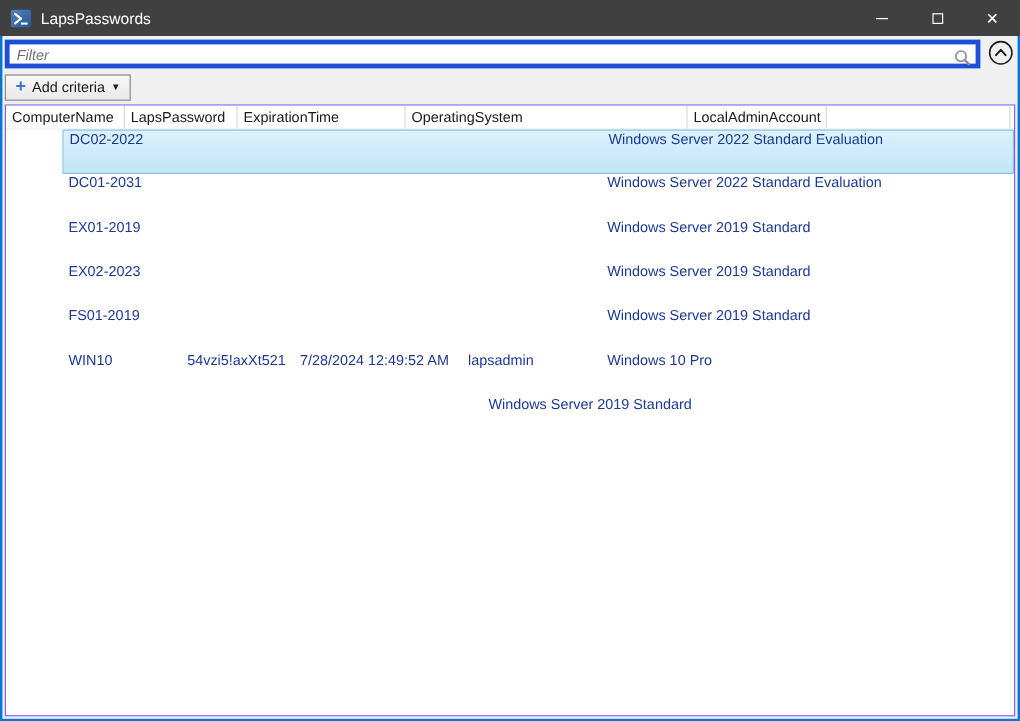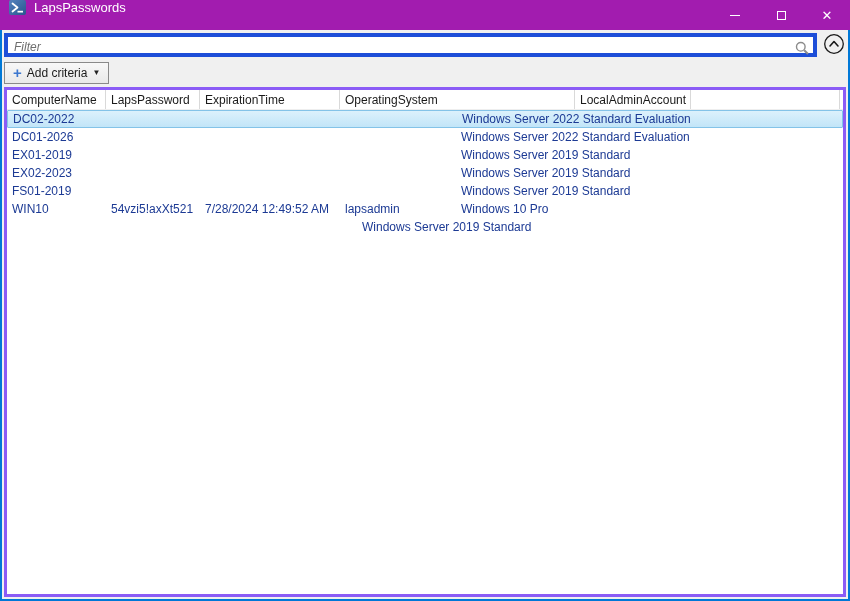--- a/index.html
+++ b/index.html
@@ -8,23 +8,23 @@
 
   .window {
     width:850px; height:601px;
     border:2px solid #0078D7; border-top:none;
     background:#f0f0f0;
     display:flex; flex-direction:column;
   }
 
   
   .titlebar {
-    flex:0 0 30px; height:30px; background:#a21caf;
+    flex:0 0 30px; height:30px; background:#404040;
     margin:0 -2px; 
-    display:flex; align-items:flex-start;
+    display:flex; align-items:center;
   }
   .ps-icon { margin-left:9px; width:17px; height:15px; flex:0 0 17px; }
   .title { color:#ffffff; font-size:13px; margin-left:8px; white-space:nowrap; }
   .win-controls { margin-left:auto; display:flex; height:100%; }
   .win-btn { width:46px; height:100%; display:flex; align-items:center; justify-content:center; color:#fff; cursor:default; }
   .glyph-min { width:10px; height:1px; background:#fff; display:block; }
   .glyph-max { width:9px; height:9px; border:1px solid #fff; display:block; }
   .glyph-close { font-size:13px; line-height:1; color:#fff; }
 
   
@@ -44,28 +44,28 @@
     display:inline-flex; align-items:center; gap:5px; height:22px; padding:0 8px;
     border:1px solid #8a8a8a; background:linear-gradient(#f8f8f8,#e9e9e9);
     font-size:12px; color:#1a1a1a; font-family:"Liberation Sans",sans-serif;
   }
   .plus-icon { color:#3C77CF; font-weight:bold; font-size:15px; line-height:12px; }
   .caret-icon { font-size:8px; color:#222; line-height:1; }
 
   
   .grid {
     flex:1; margin:3px 2px 2px 2px; background:#fff;
-    border:3px solid #8b5cf6; display:flex; flex-direction:column; overflow:hidden;
+    border:1px solid #8b5cf6; display:flex; flex-direction:column; overflow:hidden;
   }
   .grid-header { display:flex; flex:0 0 20px; height:20px; background:#fff; border-bottom:1px solid #eeeeee; }
   .hcell {
     border-right:1px solid #d9d9d9; padding-left:5px; font-size:12px; color:#1a1a1a;
     display:flex; align-items:center; white-space:nowrap; overflow:hidden;
   }
-  .grid-row { display:flex; flex:0 0 21px; height:18px; align-items:center; }
+  .grid-row { display:flex; flex:0 0 21px; height:37px; align-items:flex-start;margin-left:47px; }
   .cell {
     padding-left:5px; font-size:12px; color:#1c3a94; white-space:nowrap; overflow:hidden;
     display:flex; align-items:center;
   }
   .grid-row.selected {
     background:linear-gradient(#dcf1fc,#c2e5f8);
     border:1px solid #84c3e8; border-radius:1px;
   }
   .c0 { width:99px;  flex:0 0 99px; }
   .c1 { width:94px;  flex:0 0 94px; }
@@ -149,21 +149,21 @@
     <div class="grid-body">
       <div class="grid-row selected">
         <div class="cell c0">DC02-2022</div>
         <div class="cell c1"></div>
         <div class="cell c2"></div>
         <div class="cell c3"></div>
         <div class="cell c4">Windows Server 2022 Standard Evaluation</div>
         <div class="cell cF"></div>
       </div>
       <div class="grid-row">
-        <div class="cell c0">DC01-2026</div>
+        <div class="cell c0">DC01-2031</div>
         <div class="cell c1"></div>
         <div class="cell c2"></div>
         <div class="cell c3"></div>
         <div class="cell c4">Windows Server 2022 Standard Evaluation</div>
         <div class="cell cF"></div>
       </div>
       <div class="grid-row">
         <div class="cell c0">EX01-2019</div>
         <div class="cell c1"></div>
         <div class="cell c2"></div>

